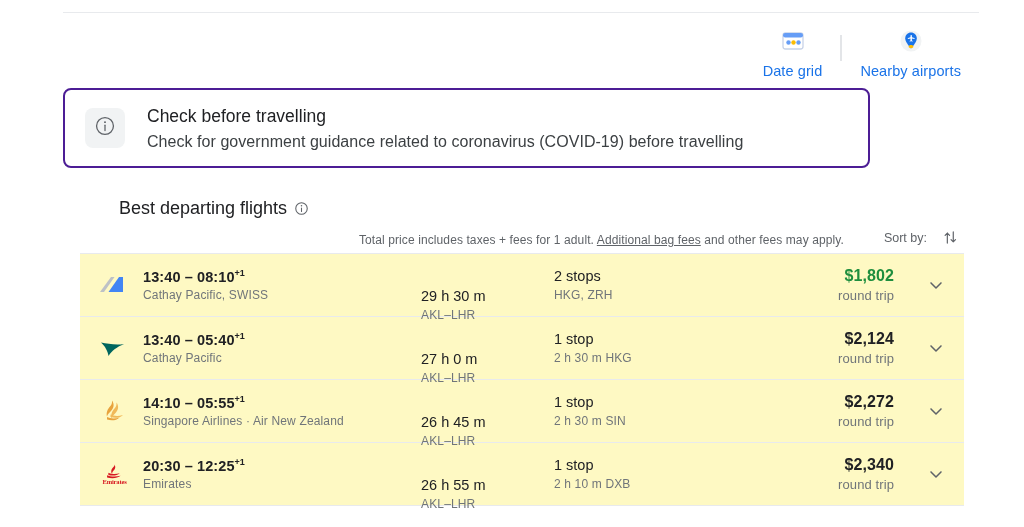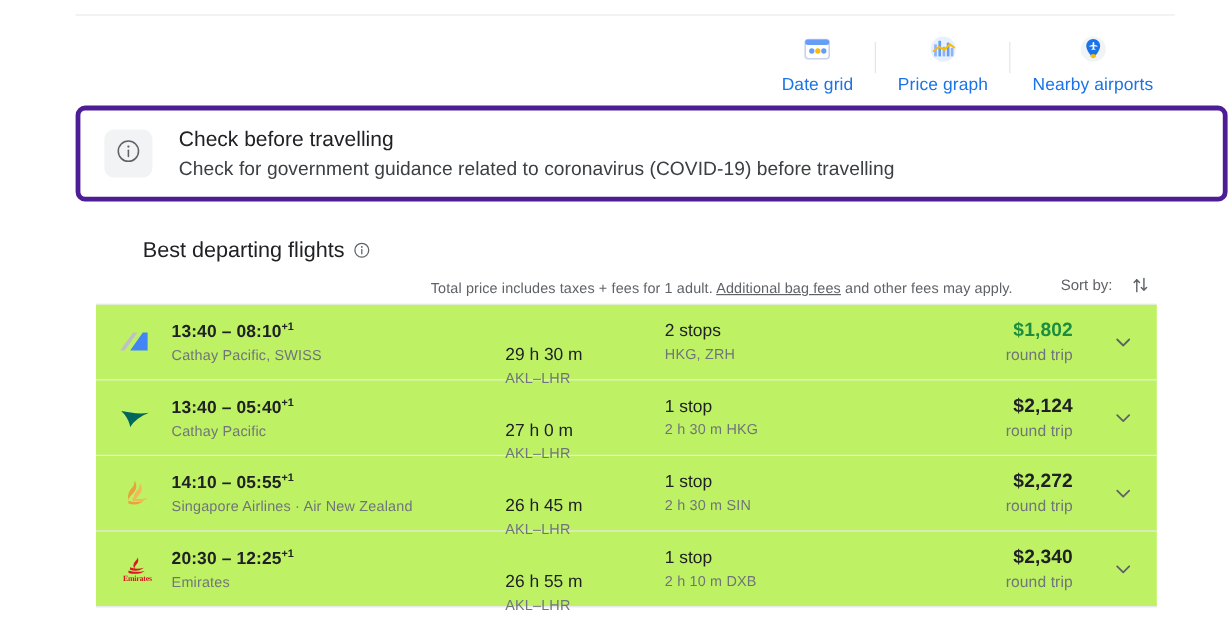--- a/index.html
+++ b/index.html
@@ -69,23 +69,23 @@
     height: 26px;
     flex: none;
     display: block;
   }
 
   
   .notice {
     position: absolute;
     left: 63px;
     top: 88px;
-    width: 960px;
+    width: 807px;
     height: 80px;
-    border: 4px solid #4c1d95;
+    border: 2px solid #4c1d95;
     border-radius: 8px;
     background: #fff;
     display: flex;
     align-items: center;
     padding: 0 20px;
   }
   .notice-ico-wrap {
     width: 40px;
     height: 40px;
     border-radius: 8px;
@@ -163,21 +163,21 @@
     top: 253px;
     width: 884px;
     border-top: 1px solid #e8eaed;
   }
   .flight-row {
     height: 63px;
     border-bottom: 1px solid #e8eaed;
     display: flex;
     align-items: center;
     cursor: pointer;
-    background: #bef264;
+    background: #fef9c3;
   }
   .col-logo {
     width: 63px;
     flex: none;
     display: flex;
     align-items: center;
     justify-content: center;
     padding-left: 6px;
   }
   .logo-box {
@@ -294,34 +294,20 @@
           <circle cx="8.5" cy="14.5" r="2.2" fill="#669df6"></circle>
           <circle cx="13.5" cy="14.5" r="2.2" fill="#fbbc04"></circle>
           <circle cx="18.5" cy="14.5" r="2.2" fill="#669df6"></circle>
         </svg>
       </span>
       <span class="tool-label">Date grid</span>
     </div>
 
     <div class="tool-sep"></div>
 
-    <div class="tool-link">
-      <span class="tool-ico">
-        <svg viewBox="0 0 26 26" width="26" height="26">
-          <circle cx="13" cy="13" r="10.5" fill="#e8f0fe"></circle>
-          <rect x="5.5" y="9" width="2.2" height="10" fill="#8ab4f8"></rect>
-          <rect x="9" y="6" width="2.2" height="13" fill="#669df6"></rect>
-          <rect x="12.5" y="11" width="2.2" height="8" fill="#8ab4f8"></rect>
-          <rect x="16" y="7.5" width="2.2" height="11.5" fill="#669df6"></rect>
-          <rect x="19.3" y="12" width="2.2" height="7" fill="#8ab4f8"></rect>
-          <polyline points="5,14.5 9.5,11 14,13.5 18.5,9 22,11.5" fill="none" stroke="#fbbc04" stroke-width="1.7" stroke-linejoin="round" stroke-linecap="round"></polyline>
-        </svg>
-      </span>
-      <span class="tool-label">Price graph</span>
-    </div>
 
     <div class="tool-sep"></div>
 
     <div class="tool-link">
       <span class="tool-ico">
         <svg viewBox="0 0 26 26" width="26" height="26">
           <circle cx="13" cy="13" r="10.5" fill="#f1f3f4"></circle>
           <path d="M13 4.5c3.2 0 5.8 2.6 5.8 5.8 0 4.3-5.8 10.2-5.8 10.2S7.2 14.6 7.2 10.3C7.2 7.1 9.8 4.5 13 4.5z" fill="#1a73e8"></path>
           <path d="M13 6.6l3.8 2.5-3.8 2.4-3.8-2.4z" fill="#ffffff" opacity="0"></path>
           <path d="M16.3 10.1l-2.4-.8V7.6c0-.4-.3-.7-.7-.7s-.7.3-.7.7v1.7l-2.4.8c-.2.1-.3.2-.3.4v.5l2.7-.4v1.9l-.9.6v.5l1.6-.4 1.6.4v-.5l-.9-.6v-1.9l2.7.4v-.5c0-.2-.1-.3-.3-.4z" fill="#ffffff"></path>

